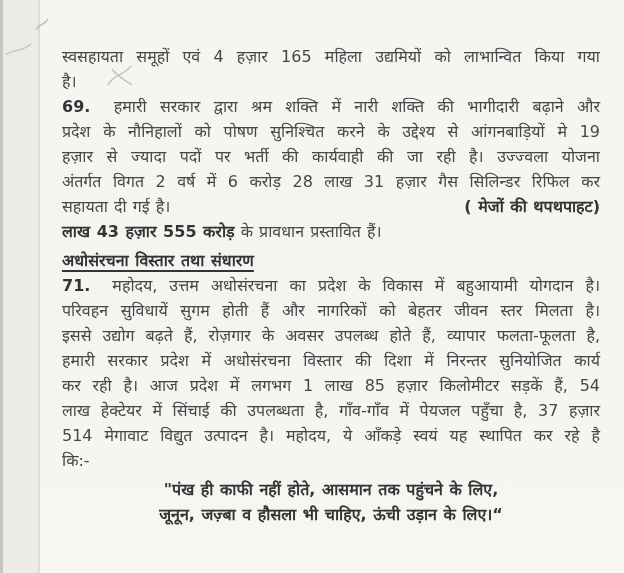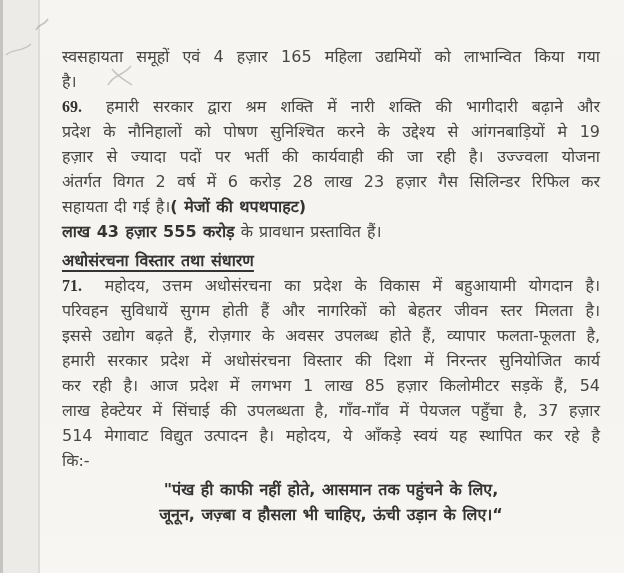--- a/index.html
+++ b/index.html
@@ -16,23 +16,23 @@
   .scribbles{position:absolute;left:0;top:0;pointer-events:none;}
   .content{
     position:absolute;left:62px;top:44px;width:538px;
     font-size:16px;line-height:25px;color:#474747;
     word-spacing:1px;
   }
   .line{height:25px;}
   .justify{text-align:justify;text-align-last:justify;}
   .left{text-align:left;}
   .center{text-align:center;}
-  .flex{display:flex;align-items:baseline;}
+  .flex{display:flex;justify-content:space-between;align-items:baseline;}
   .b{font-weight:bold;color:#343434;}
-  .num{margin-right:10px;font-family:Liberation Serif, serif;}
+  .num{margin-right:10px;}
   .u{text-decoration:underline;text-underline-offset:4px;text-decoration-thickness:1.5px;}
 </style>
 </head>
 <body>
 
 <div class="page">
   <div class="edge-strip"></div>
   <div class="edge-dark"></div>
   <div class="edge-line"></div>
 
@@ -41,21 +41,21 @@
     <path d="M6,55 C13,48 21,53 31,44" fill="none" stroke="#aeaba6" stroke-width="1.5" opacity="0.6"></path>
     <path d="M108,85 C115,73 122,77 131,66 M112,69 C118,77 125,80 132,85" fill="none" stroke="#a8a5a0" stroke-width="1.5" opacity="0.6"></path>
   </svg>
 
   <div class="content">
       <div class="line justify"><span>स्वसहायता समूहों एवं 4 हज़ार 165 महिला उद्यमियों को लाभान्वित किया गया</span></div>
       <div class="line left"><span>है।</span></div>
       <div class="line justify"><span class="b num">69.</span> <span>हमारी सरकार द्वारा श्रम शक्ति में नारी शक्ति की भागीदारी बढ़ाने और</span></div>
       <div class="line justify"><span>प्रदेश के नौनिहालों को पोषण सुनिश्चित करने के उद्देश्य से आंगनबाड़ियों मे 19</span></div>
       <div class="line justify"><span>हज़ार से ज्यादा पदों पर भर्ती की कार्यवाही की जा रही है। उज्ज्वला योजना</span></div>
-      <div class="line justify"><span>अंतर्गत विगत 2 वर्ष में 6 करोड़ 28 लाख 23 हज़ार गैस सिलिन्डर रिफिल कर</span></div>
+      <div class="line justify"><span>अंतर्गत विगत 2 वर्ष में 6 करोड़ 28 लाख 31 हज़ार गैस सिलिन्डर रिफिल कर</span></div>
       <div class="line flex">
         <span><span>सहायता दी गई है।</span></span>
         <span class="b">( मेजों की थपथपाहट)</span>
       </div>
       <div class="line left"><span class="b">लाख 43 हज़ार 555 करोड़</span> <span>के प्रावधान प्रस्तावित हैं।</span></div>
       <div class="line left" style="margin-top: 4px;"><span class="b u">अधोसंरचना विस्तार तथा संधारण</span></div>
       <div class="line justify"><span class="b num">71.</span> <span>महोदय, उत्तम अधोसंरचना का प्रदेश के विकास में बहुआयामी योगदान है।</span></div>
       <div class="line justify"><span>परिवहन सुविधायें सुगम होती हैं और नागरिकों को बेहतर जीवन स्तर मिलता है।</span></div>
       <div class="line justify"><span>इससे उद्योग बढ़ते हैं, रोज़गार के अवसर उपलब्ध होते हैं, व्यापार फलता-फूलता है,</span></div>
       <div class="line justify"><span>हमारी सरकार प्रदेश में अधोसंरचना विस्तार की दिशा में निरन्तर सुनियोजित कार्य</span></div>

